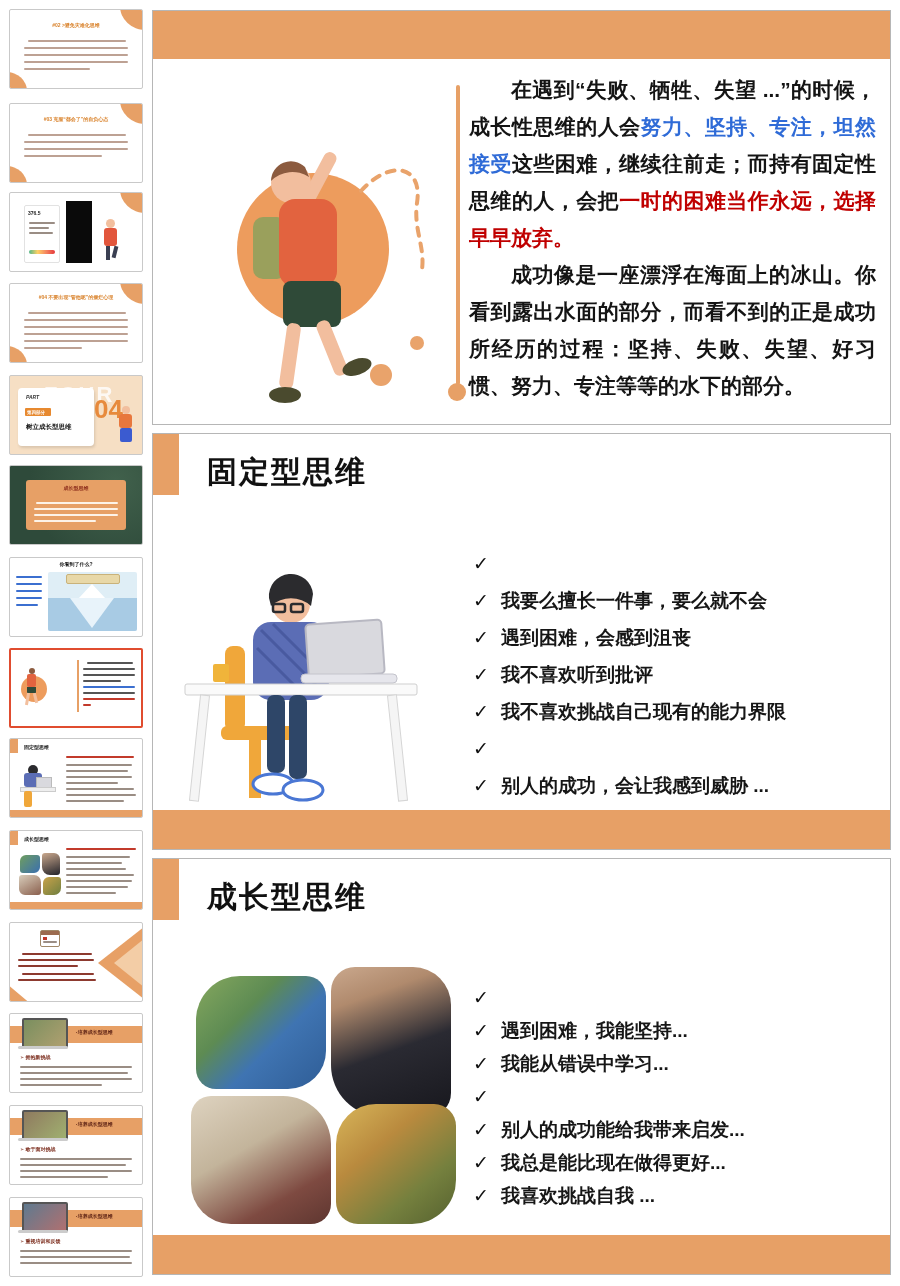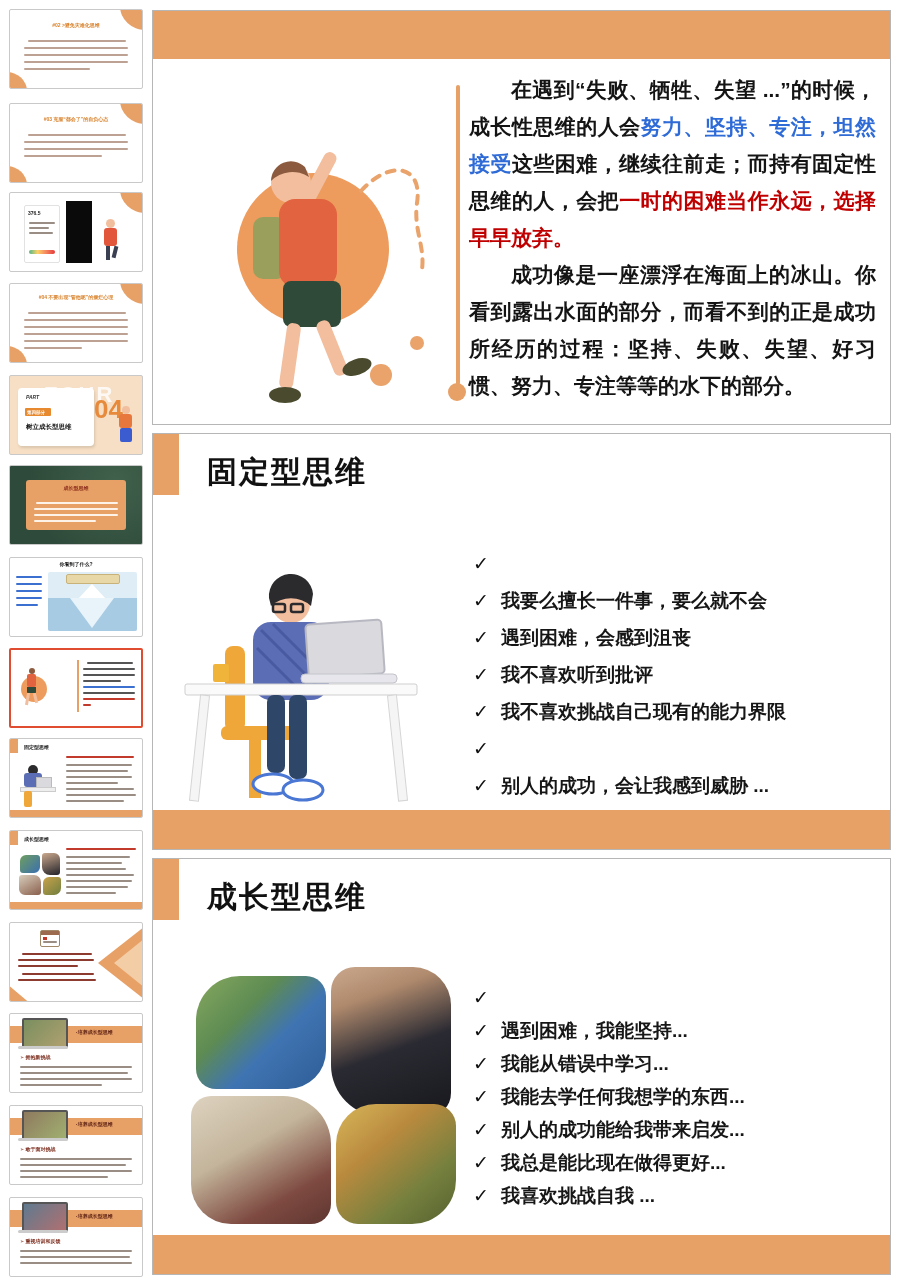--- a/index.html
+++ b/index.html
@@ -338,21 +338,21 @@
       <div class="blob" id="ph1"></div>
       <div class="blob" id="ph2"></div>
       <div class="blob" id="ph3"></div>
       <div class="blob" id="ph4"></div>
     </div>
 
     <ul class="bullets" style="top:128px">
       <li><span class="chk">✓</span></li>
       <li><span class="chk">✓</span><span>遇到困难，我能坚持...</span></li>
       <li><span class="chk">✓</span><span>我能从错误中学习...</span></li>
-      <li><span class="chk">✓</span><span>我能去学任何我想学的东西...</span></li>
+      <li><span class="chk">✓</span></li>
       <li><span class="chk">✓</span><span>别人的成功能给我带来启发...</span></li>
       <li><span class="chk">✓</span><span>我总是能比现在做得更好...</span></li>
       <li><span class="chk">✓</span><span>我喜欢挑战自我 ...</span></li>
     </ul>
 
     <div class="bottomband"></div>
   </div>
 </div>
 
 </body></html>

